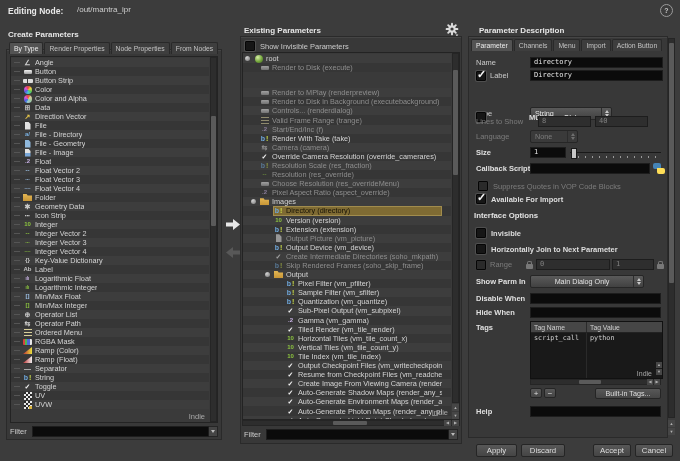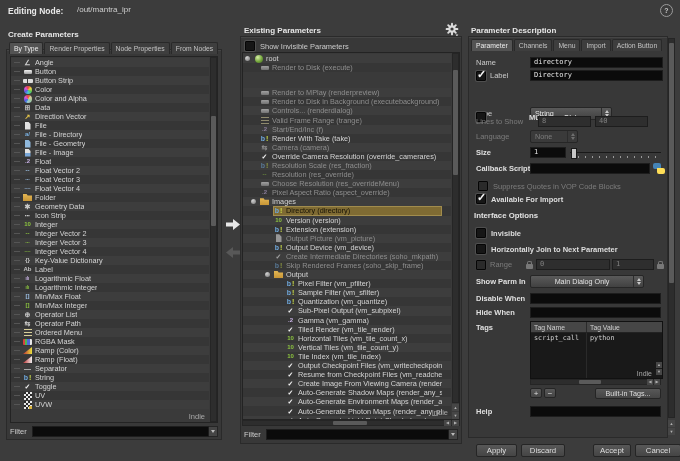--- a/index.html
+++ b/index.html
@@ -663,21 +663,21 @@
     <div class="filter-row" style="left:4px;right:4px;top:407px;">
       <span class="flabel">Filter</span>
       <input class="tfield" value="" style="">
       <span class="filter-arrow">
           <i></i>
         </span>
     </div>
   </div>
 
   <div style="position:absolute;left:468px;top:22px;width:208px;height:422px;">
-    <div class="panel-title" style="position:absolute;left:3px;top:4px;text-align:center;">Parameter Description</div>
+    <div class="panel-title" style="position:absolute;left:11px;top:4px;text-align:center;">Parameter Description</div>
     <div class="gbox" style="left:0;top:14px;width:198px;bottom:6px;"></div>
     <div style="position:absolute;left:0;top:14px;width:198px;bottom:6px;">
       <div class="tabs" id="right-tabs" style="left:3px;top:3px;">
           <div class="tab active">Parameter</div>
           <div class="tab">Channels</div>
           <div class="tab">Menu</div>
           <div class="tab">Import</div>
           <div class="tab">Action Button</div>
         </div>
 
@@ -844,14 +844,14 @@
     <div class="vscroll" style="right:1px;top:16px;bottom:26px;">
       <div class="thumb" style="top:4px;height:240px;"></div>
     </div>
     <span class="sarrow" style="right:1px;bottom:17px;">▲</span>
     <span class="sarrow" style="right:1px;bottom:9px;">▼</span>
   </div>
 
   <div class="btn" style="position:absolute;left:476px;top:444px;width:41px;height:13px;">Apply</div>
   <div class="btn" style="position:absolute;left:521px;top:444px;width:44px;height:13px;">Discard</div>
   <div class="btn" style="position:absolute;left:593px;top:444px;width:38px;height:13px;">Accept</div>
-  <div class="btn" style="position:absolute;left:635px;top:444px;width:46px;height:13px;">Cancel</div>
+  <div class="btn" style="position:absolute;left:635px;top:444px;width:38px;height:13px;">Cancel</div>
 </div>
 
 </body></html>

